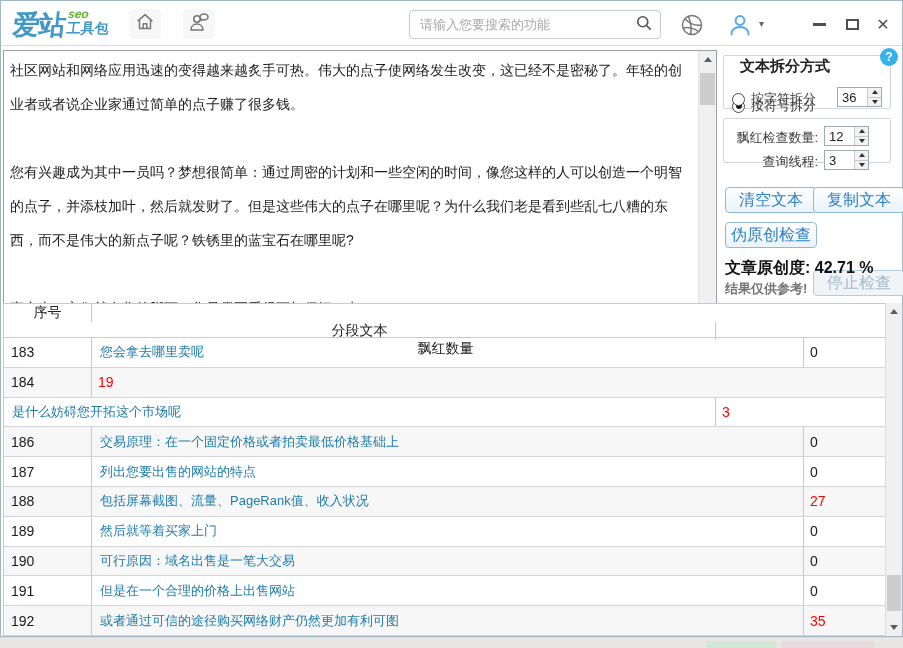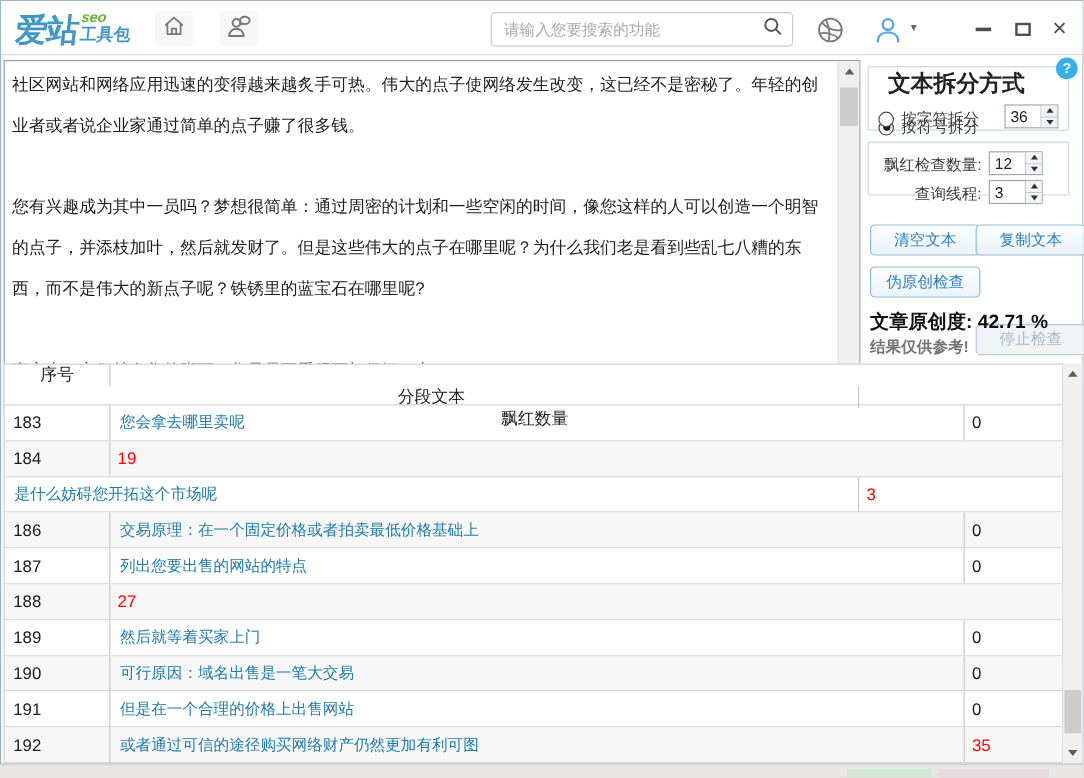--- a/index.html
+++ b/index.html
@@ -51,40 +51,40 @@
   .sb-arrow .tri-down { width:0; height:0; border-left:4px solid transparent; border-right:4px solid transparent;
                         border-top:5px solid #5c5c5c; }
   .sb-thumb { position:absolute; left:1px; right:1px; background:#cdcdcd; cursor:pointer; }
   .editor-sb { right:0; top:0; width:18px; height:100%; border-left:1px solid #e2e2e2; }
 
   
   .panel { position:absolute; left:718px; top:45px; width:182px; height:252px; background:#fff; }
   .groupbox { position:absolute; border:1px solid #d0d6da; border-radius:2px; background:#fff; }
   .gb1 { left:4px; top:9px; width:168px; height:54px; }
   .gb1-legend { position:absolute; left:12px; top:1px; background:#fff; padding:0 4px;
-                font-size:19px; font-weight:bold; color:#222; }
+                font-size:15px; font-weight:bold; color:#222; }
   .help { position:absolute; left:161px; top:2px; width:18px; height:18px; border-radius:50%;
           background:#35b2ea; color:#fff; font-size:12px; font-weight:bold; text-align:center;
           line-height:18px; cursor:pointer; }
   .radio-row { position:absolute; display:flex; align-items:center; cursor:pointer; }
   .radio { width:13px; height:13px; border-radius:50%; border:1px solid #4a4a4a; background:#fff;
            display:flex; align-items:center; justify-content:center; }
   .radio.checked::after { content:""; width:6px; height:6px; border-radius:50%; background:#1a1a1a; }
   .radio-label { margin-left:6px; font-size:13px; color:#3b3b3b; }
   .spinner { position:absolute; height:20px; display:flex; border:1px solid #a0a8b0; background:#fff; }
   .spin-val { width:29px; font-size:13px; color:#222; padding:2px 0 0 4px; }
   .spin-btns { width:14px; display:flex; flex-direction:column; border-left:1px solid #c4cad0; }
   .spin-btns div { flex:1; background:#f3f3f3; display:flex; align-items:center; justify-content:center; cursor:pointer; }
   .spin-btns div:first-child { border-bottom:1px solid #c4cad0; }
   .su { width:0; height:0; border-left:3px solid transparent; border-right:3px solid transparent; border-bottom:4px solid #333; }
   .sd { width:0; height:0; border-left:3px solid transparent; border-right:3px solid transparent; border-top:4px solid #333; }
   .gb2 { left:4px; top:72px; width:168px; height:45px; }
   .gb2 .lbl { position:absolute; font-size:13px; color:#3b3b3b; right:72px; text-align:right; }
   .btn { position:absolute; width:92px; height:26px; border:1px solid #8fb8d6; border-radius:4px;
-         background:linear-gradient(#fdfeff,#e9f3fa); color:#2e7fc0; font-size:13px;
+         background:linear-gradient(#fdfeff,#e9f3fa); color:#2e7fc0; font-size:16px;
          display:flex; align-items:center; justify-content:center; cursor:pointer; }
   .btn.disabled { color:#a4bac9; border-color:#b7cbd9; background:#f0f4f7; cursor:default;margin-top:48px; }
   .result-line { position:absolute; left:6px; top:212px; font-size:16px; font-weight:bold; color:#111; }
   .result-note { position:absolute; left:6px; top:234px; font-size:13px; font-weight:bold; color:#737373; }
 
   
   .tablewrap { position:absolute; left:2px; top:302px; width:884px; height:333px; background:#fff;
                border-top:1px solid #c9c9c9; border-left:1px solid #c9c9c9; }
   .thead { display:flex; height:34px; border-bottom:1px solid #c9c9c9; background:#fff;flex-direction:column; }
   .trow { display:flex; height:29.8px; border-bottom:1px solid #d4d4d4; background:#fff; cursor:default; }
@@ -284,20 +284,21 @@
             <div class="c2">交易原理：在一个固定价格或者拍卖最低价格基础上</div>
             <div class="c3">0</div>
           </div>
           <div class="trow">
             <div class="c1">187</div>
             <div class="c2">列出您要出售的网站的特点</div>
             <div class="c3">0</div>
           </div>
           <div class="trow alt">
             <div class="c1">188</div>
+            <div class="c2">包括屏幕截图、流量、PageRank值、收入状况</div>
             <div class="c3 red">27</div>
           </div>
           <div class="trow">
             <div class="c1">189</div>
             <div class="c2">然后就等着买家上门</div>
             <div class="c3">0</div>
           </div>
           <div class="trow alt">
             <div class="c1">190</div>
             <div class="c2">可行原因：域名出售是一笔大交易</div>

